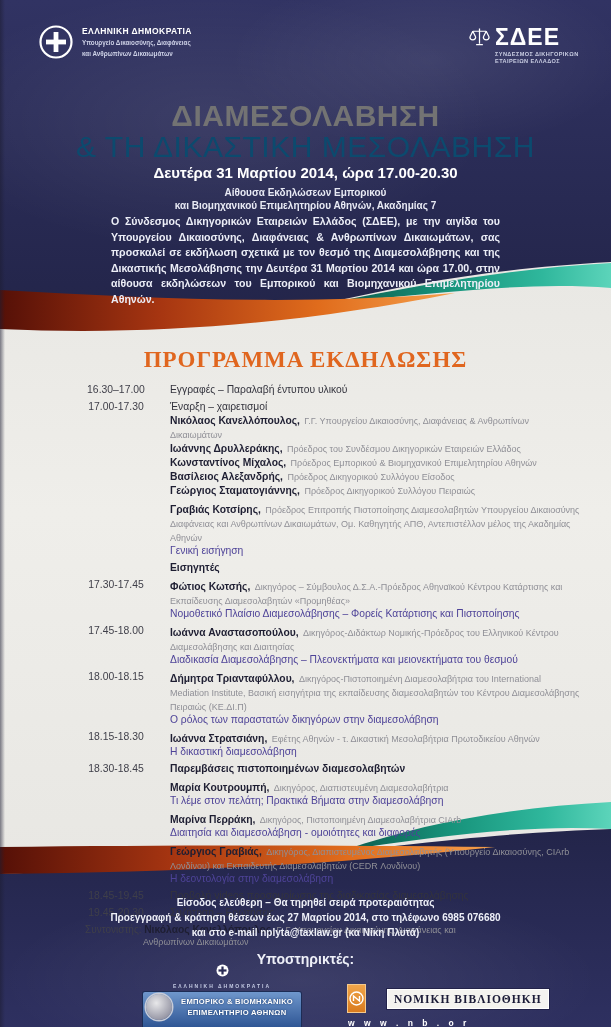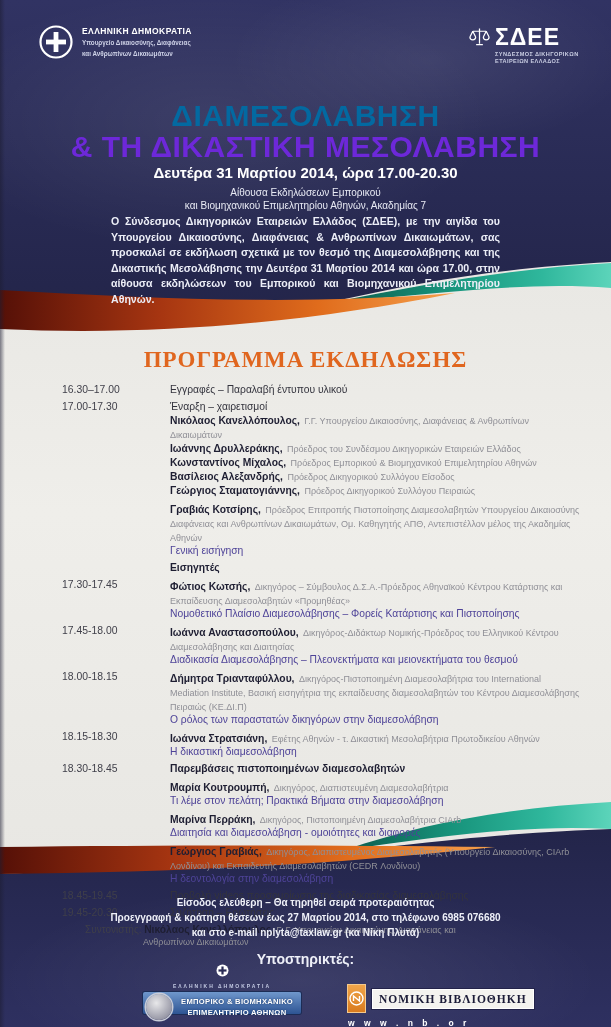--- a/index.html
+++ b/index.html
@@ -12,60 +12,60 @@
   .gov{left:38px;top:24px;display:flex;align-items:center;gap:8px;color:#fff;}
   .gov-txt{line-height:9px;}
   .gov-name{font-size:8.5px;font-weight:bold;letter-spacing:.4px;}
   .gov-sub{font-size:6.3px;font-weight:bold;color:#cdd1e6;margin-top:2px;}
   .sdee{left:468px;top:26px;color:#fff;}
   .sdee-top{display:flex;align-items:center;gap:4px;}
   .sdee-acr{font-size:23px;font-weight:bold;letter-spacing:1px;line-height:22px;}
   .sdee-sub{font-size:5.6px;font-weight:bold;color:#c9cde2;letter-spacing:.4px;line-height:7px;margin:3px 0 0 27px;}
   .kicker{left:0;right:0;top:76px;text-align:center;color:#f2f2f6;
           font-family:"Liberation Serif",serif;font-size:21px;letter-spacing:2px;}
-  .title1{left:0;right:0;top:99px;text-align:center;color:#0369a1;font-weight:bold;font-size:30px;letter-spacing:.5px;}
-  .title2{left:0;right:0;top:130px;text-align:center;color:#6d28d9;font-weight:bold;font-size:30px;letter-spacing:.5px;}
+  .title1{left:0;right:0;top:99px;text-align:center;color:#737373;font-weight:bold;font-size:30px;letter-spacing:.5px;}
+  .title2{left:0;right:0;top:130px;text-align:center;color:#0c4a6e;font-weight:normal;font-size:30px;letter-spacing:.5px;}
   .dt{left:0;right:0;top:164px;text-align:center;color:#fff;font-weight:bold;font-size:15px;}
-  .venue{left:0;right:0;top:187px;text-align:center;color:#e8eaf4;font-weight:normal;font-size:10px;line-height:12.5px;}
+  .venue{left:0;right:0;top:187px;text-align:center;color:#e8eaf4;font-weight:bold;font-size:10px;line-height:12.5px;}
   .intro{left:111px;top:214px;width:389px;color:#eceef7;font-weight:bold;font-size:10.6px;
          line-height:15.6px;text-align:justify;}
 
   
   .program{left:0;right:0;top:347px;}
   .ptitle{text-align:center;font-family:"Liberation Serif",serif;font-weight:bold;
           font-size:23px;color:#e0661f;letter-spacing:1px;margin-bottom:11px;}
   .sched{padding:0 30px 0 62px;line-height:12px;}
   .row{display:flex;margin-bottom:5px;}
   .mt{margin-top:3px;}
-  .time{flex:0 0 108px;font-size:10.4px;color:#3f3f49;}
+  .time{flex:0 0 108px;font-size:10.4px;color:#3f3f49;text-align:center;}
   .cell{flex:1;}
   .plain{font-size:10.3px;color:#33333d;}
   .hd{font-size:10.3px;font-weight:bold;color:#1e1e32;}
   .nm{font-size:10.3px;font-weight:bold;color:#1e1e32;}
   .rl{font-size:9px;color:#8f8f96;}
   .topic{font-size:10.3px;color:#4e4398;margin-top:1px;}
   .coord{margin:5px 0 0 85px;width:330px;font-size:9.3px;color:#8f8f96;
          padding-left:58px;text-indent:-58px;line-height:12px;}
   .cl{font-size:10px;color:#3f3f49;}
 
   
   .finfo{left:0;right:0;top:895px;text-align:center;color:#eef0f8;font-weight:bold;
          font-size:10px;line-height:15px;}
   .supp{left:0;right:0;top:951px;text-align:center;color:#eef0f8;font-weight:bold;font-size:14px;}
   .ebea{left:143px;top:963px;width:158px;text-align:center;color:#cdd2e8;}
   .ebea-country{font-size:5px;font-weight:bold;letter-spacing:2px;margin-top:2px;color:#c3c9e2;}
-  .ebea-badge{position:relative;margin-top:3px;height:22px;border-radius:2px;
+  .ebea-badge{position:relative;margin-top:3px;height:36px;border-radius:2px;
               background:linear-gradient(180deg,#6f97cc,#2d5493);box-shadow:0 0 0 1px #1c2c55;}
   .ebea-seal{position:absolute;left:3px;top:2px;width:26px;height:26px;border-radius:50%;
              background:radial-gradient(circle at 40% 35%,#e8e8ea,#9a9aa8 70%,#6c6c80);
              box-shadow:0 0 0 1.5px #c8ccd8;}
   .ebea-lines{margin-left:30px;padding-top:4px;font-size:7.6px;font-weight:bold;color:#fff;
               line-height:11px;letter-spacing:.3px;text-shadow:0 0 2px #1d3866;}
   .nb{left:316px;top:984px;width:160px;}
-  .nb-row{display:flex;align-items:center;gap:5px;padding-left:31px;}
+  .nb-row{display:flex;align-items:center;gap:20px;padding-left:31px;}
   .nb-sq{width:27px;height:27px;background:linear-gradient(180deg,#f0a54a,#d97b1e);
          border:1px solid #f4c98c;display:flex;align-items:center;justify-content:center;}
   .nb-box{background:#f4f3ef;border:1.5px solid #23234a;box-shadow:inset 0 0 0 1px #fff;
           padding:4px 7px;font-family:"Liberation Serif",serif;font-weight:bold;
           font-size:11.5px;letter-spacing:1px;color:#1c1c38;white-space:nowrap;}
   .nb-url{margin:5px 0 0 32px;color:#fff;font-weight:bold;font-size:8.5px;letter-spacing:3.5px;}
 </style>
 </head>
 <body>
 

